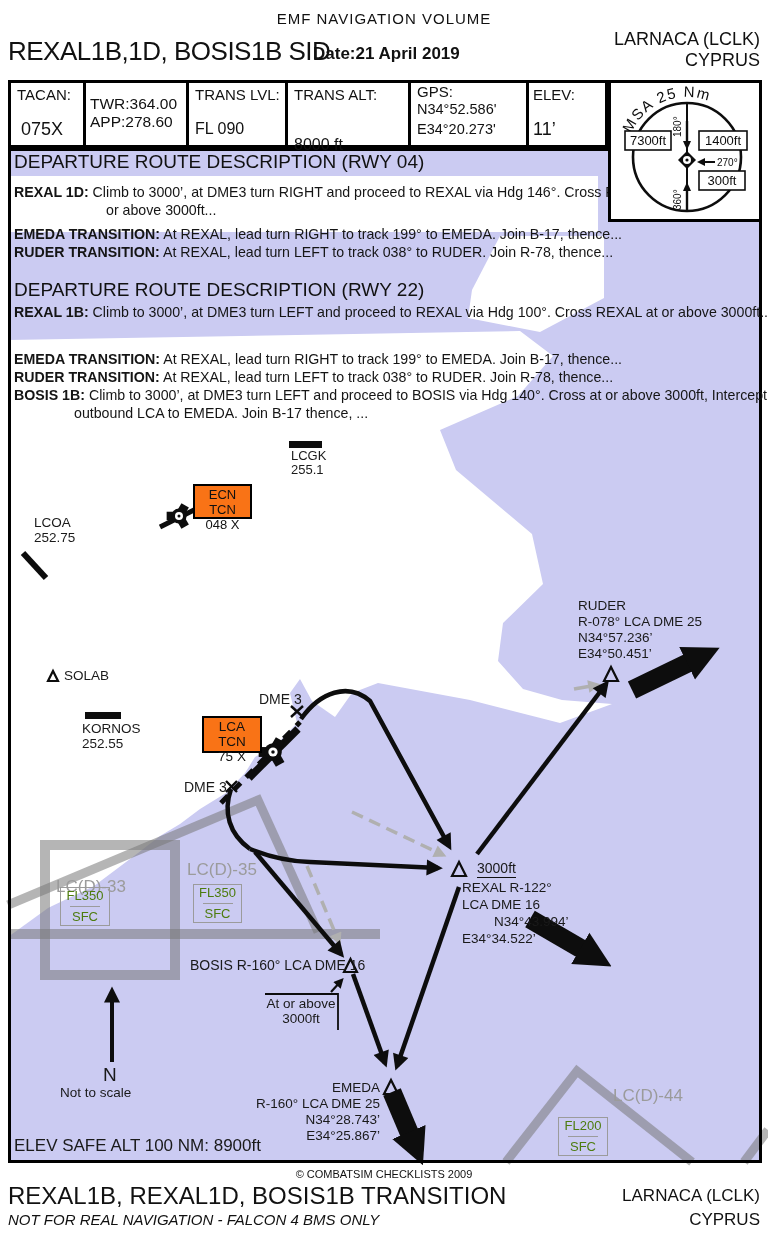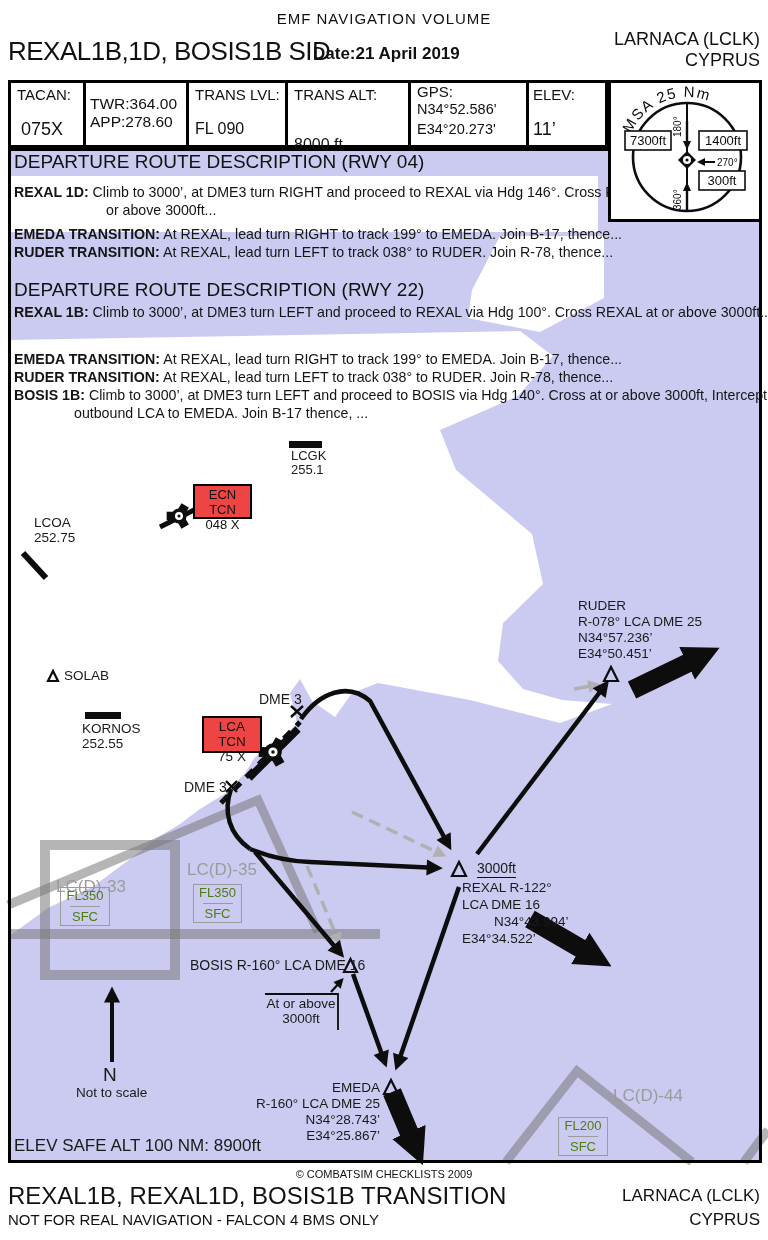--- a/index.html
+++ b/index.html
@@ -26,32 +26,32 @@
   
   #msabox{position:absolute;left:608px;top:80px;width:148px;height:136px;border:3px solid #000;background:#fff;z-index:3;}
   
   .dtitle{position:absolute;font-size:19px;z-index:2;white-space:nowrap;}
   .dpara{position:absolute;font-size:14.2px;line-height:18px;z-index:2;color:#151515;}
   .dpara b{font-weight:700;}
   .hang92{padding-left:92px;text-indent:-92px;}
   .hang60{padding-left:60px;text-indent:-60px;}
   
   .ml{position:absolute;font-size:13.5px;color:#1a1a1a;white-space:nowrap;z-index:2;}
-  .navbox{position:absolute;border:2px solid #000;background:#ef4444;text-align:center;
+  .navbox{position:absolute;border:2px solid #000;background:#f97316;text-align:center;
           font-size:13px;line-height:15px;z-index:2;padding-top:1px;}
   .flbox{position:absolute;border:1.6px solid #9b9b9b;color:#4d7c0f;text-align:center;
          font-size:13px;line-height:16px;z-index:2;background:transparent;}
   .flsep{border-top:1.6px solid #9b9b9b;width:30px;margin:2px auto;}
   .arealabel{position:absolute;font-size:17px;color:#9b9b9b;z-index:2;white-space:nowrap;}
   .u3000{border-bottom:1.6px solid #111;padding-bottom:1px;}
   
   .f-copy{left:0;right:0;text-align:center;top:1168px;font-size:11px;z-index:3;}
   .f-title{left:8px;top:1182px;font-size:24px;z-index:3;}
   .f-airport{right:8px;top:1186px;font-size:17px;text-align:right;z-index:3;}
-  .f-disc{left:8px;top:1211px;font-size:15px;z-index:3;}
+  .f-disc{left:8px;top:1211px;font-size:15px;z-index:3;font-style:italic;}
   .f-region{right:8px;top:1210px;font-size:17px;text-align:right;z-index:3;}
 </style>
 </head>
 <body>
 
 <div id="page">
 
   <svg id="bgsvg" width="768" height="1240" viewBox="0 0 768 1240">
     <defs>
       <marker id="ah" viewBox="0 0 10 10" refX="7" refY="5" markerWidth="4.2" markerHeight="3.6" orient="auto">
@@ -300,21 +300,21 @@
       <div class="flsep"></div>
       <div>SFC</div>
   </div>
   <div class="flbox" style="left:558px;top:1117px;width:48px;">
     <div>FL200</div>
       <div class="flsep"></div>
       <div>SFC</div>
   </div>
 
   <div class="ml" style="left:103px;top:1064px;font-size:19px;">N</div>
-  <div class="ml" style="left:76px;top:1085px;">Not to scale</div>
+  <div class="ml" style="left:60px;top:1085px;">Not to scale</div>
   <div class="ml" style="left:14px;top:1136px;font-size:17px;">ELEV SAFE ALT 100 NM: 8900ft</div>
 
   <div class="abs f-copy">© COMBATSIM CHECKLISTS 2009</div>
   <div class="abs f-title">REXAL1B, REXAL1D, BOSIS1B TRANSITION</div>
   <div class="abs f-airport">LARNACA (LCLK)</div>
   <div class="abs f-disc">NOT FOR REAL NAVIGATION - FALCON 4 BMS ONLY</div>
   <div class="abs f-region">CYPRUS</div>
 
 </div>
 

